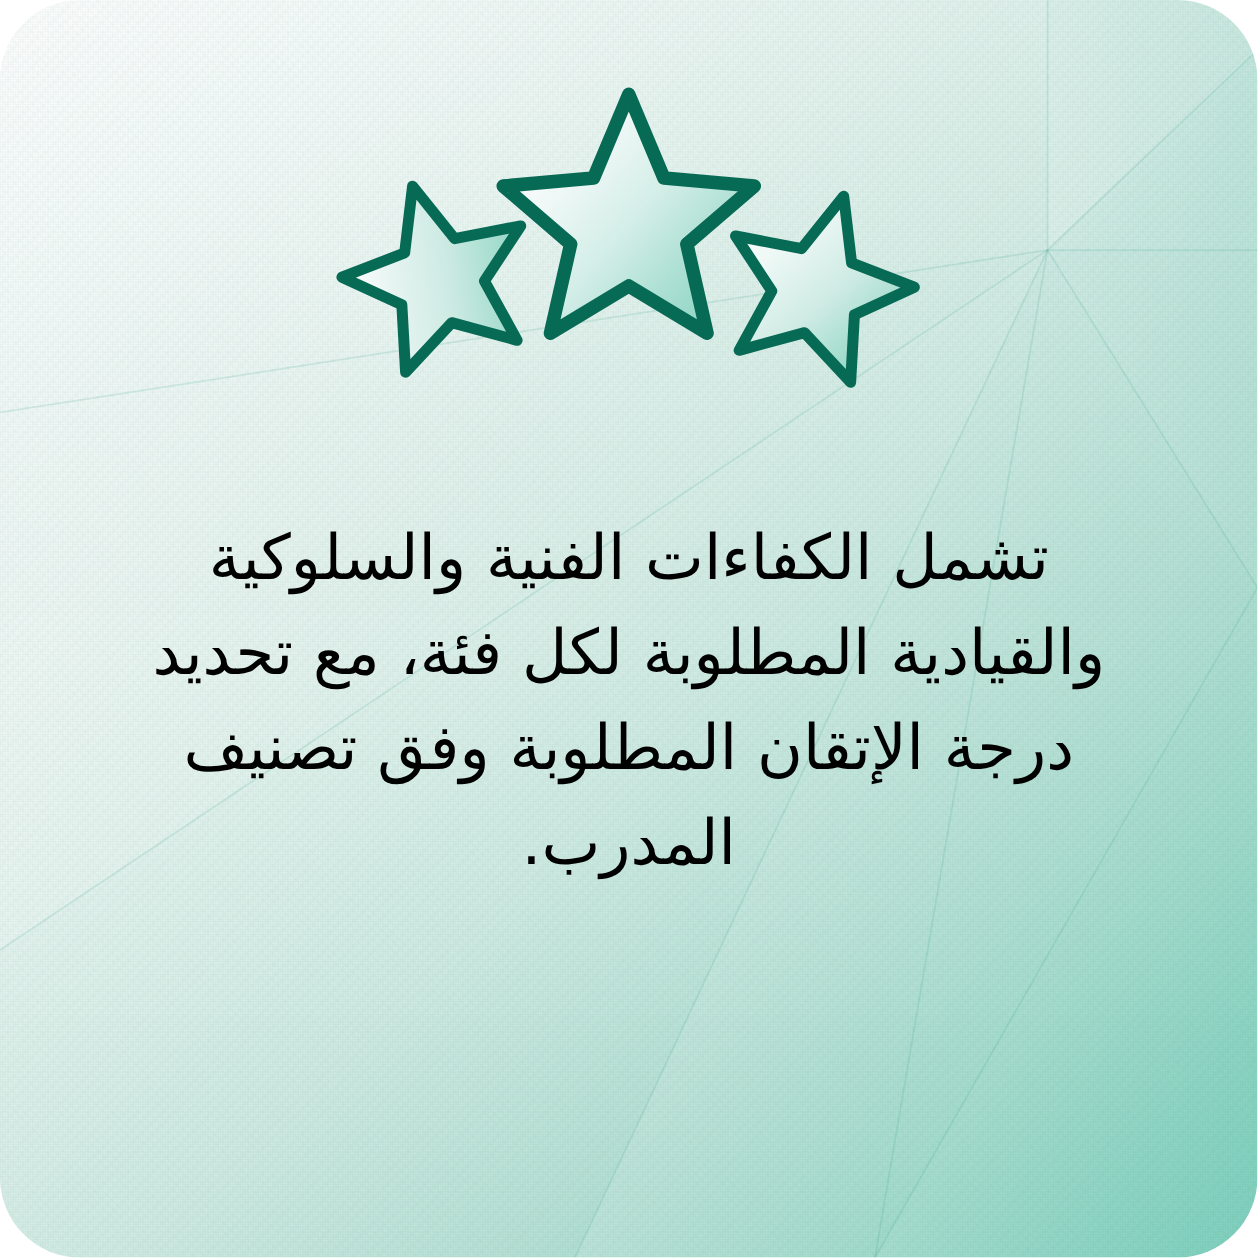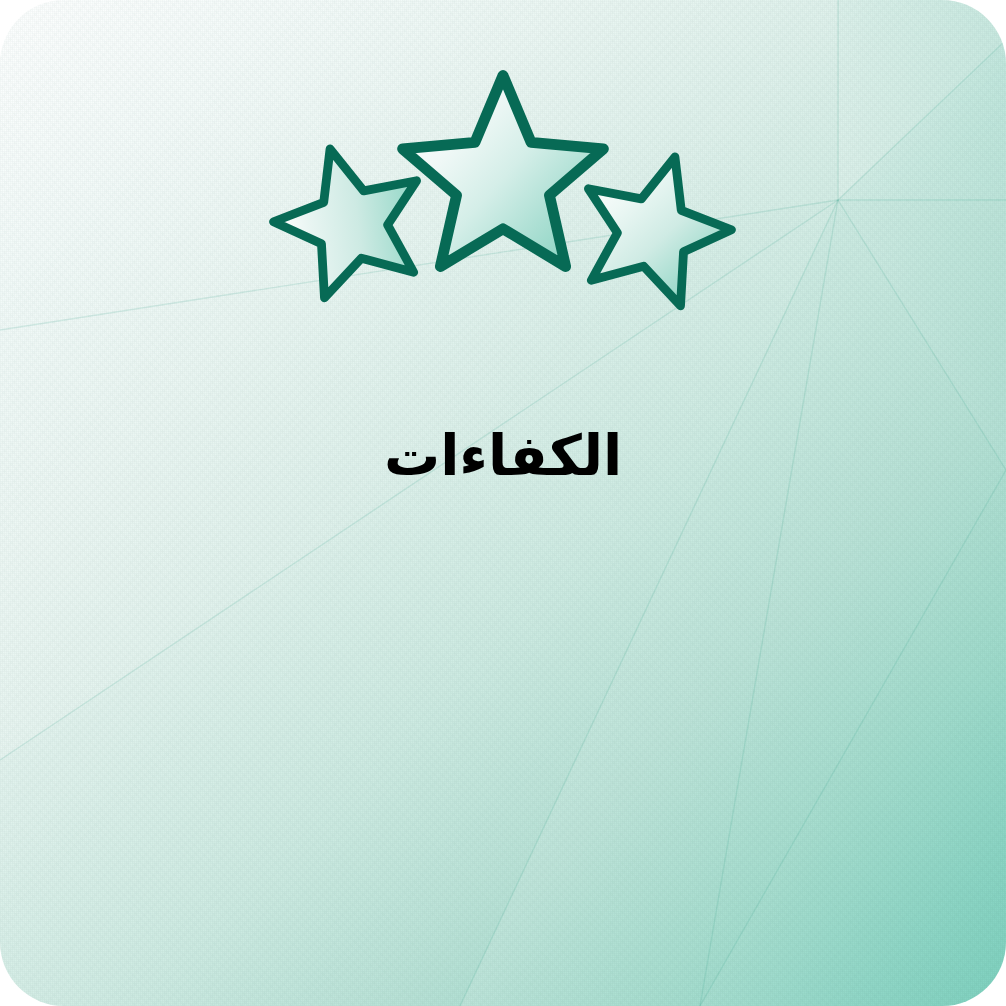--- a/index.html
+++ b/index.html
@@ -184,17 +184,17 @@
 
       <g transform="translate(386,170) rotate(16) scale(0.80)">
         <path d="M 0,-95 L 26,-33 L 93,-27 L 43,16 L 58,82 L 0,47 L -58,82 L -43,16 L -93,-27 L -26,-33 Z" fill="url(#starGradR)" stroke="#076a55" stroke-width="11" stroke-linejoin="round" stroke-linecap="round"></path>
       </g>
 
       <g transform="translate(235,118) scale(1.08)">
         <path d="M 0,-95 L 26,-33 L 93,-27 L 43,16 L 58,82 L 0,47 L -58,82 L -43,16 L -93,-27 L -26,-33 Z" fill="url(#starGrad)" stroke="#076a55" stroke-width="10" stroke-linejoin="round" stroke-linecap="round"></path>
       </g>
     </svg>
 
-    <div id="card-title">الكفاءات</div>
-
+
+    <div id="card-body">تشمل الكفاءات الفنية والسلوكية والقيادية المطلوبة لكل فئة، مع تحديد درجة الإتقان المطلوبة وفق تصنيف المدرب.</div>
 
   </div>
 </div>
 
 </body></html>

